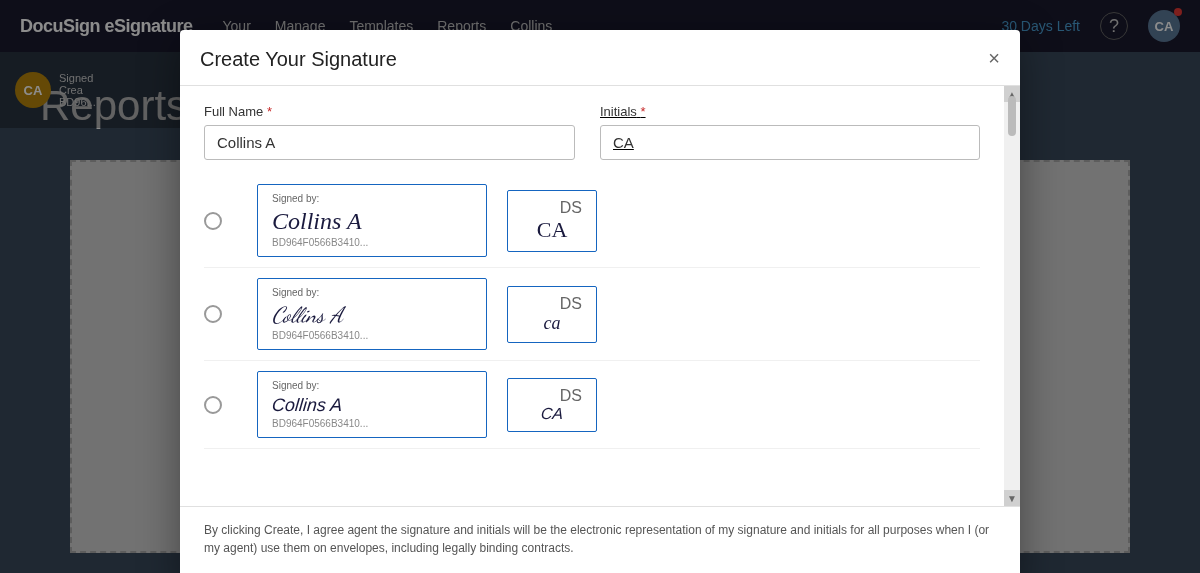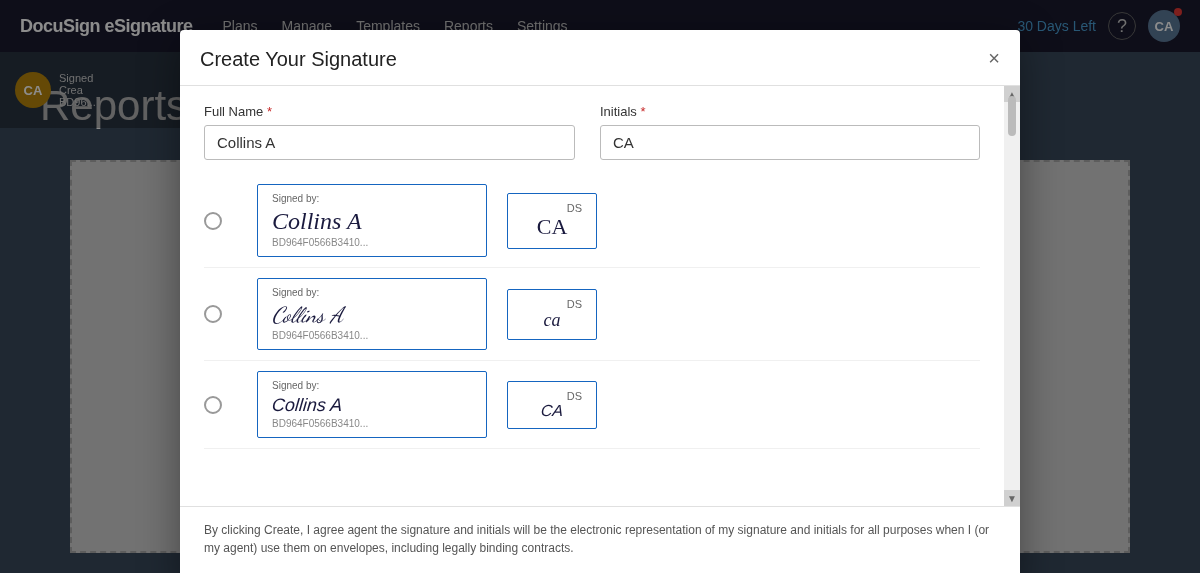--- a/index.html
+++ b/index.html
@@ -34,21 +34,21 @@
       flex: 1;
     }
     .nav-link {
       color: #ccc;
       font-size: 14px;
       cursor: pointer;
     }
     .nav-right {
       display: flex;
       align-items: center;
-      gap: 12px;
+      gap: 20px;
       margin-left: auto;
     }
     .days-left { color: #4a9fd4; font-size: 14px; }
     .view-plans-btn {
       background: #1565c0;
       color: white;
       border: none;
       padding: 7px 16px;
       border-radius: 20px;
       font-size: 14px;
@@ -218,21 +218,21 @@
       display: flex;
       gap: 25px;
       padding: 18px 0 14px;
     }
     .form-group {
       display: flex;
       flex-direction: column;
       gap: 6px;
     }
     .form-group.full { flex: 1; }
-    .form-group.initials { flex: 0 0 380px; }
+    .form-group.initials { flex: 0 0 380px; text-decoration: underline; }
     .field-label {
       font-size: 13px;
       color: #333;
       font-weight: 500;
     }
     .required { color: #c62828; }
     .text-input {
       border: 1px solid #bbb;
       border-radius: 3px;
       padding: 8px 12px;
@@ -313,21 +313,21 @@
       border: 1.5px solid #1565c0;
       border-radius: 2px;
       padding: 8px 14px;
       min-width: 90px;
       position: relative;
       display: flex;
       flex-direction: column;
       align-items: center;
     }
     .initials-ds {
-      font-size: 11px;
+      font-size: 16px;
       color: #666;
       align-self: flex-end;
       margin-left: 19px;
     }
     .initials-text {
       font-size: 20px;
       color: #1a1a3e;
     }
     .initials-text-1 { font-family: 'Brush Script MT', cursive; font-size: 22px; }
     .initials-text-2 { font-family: 'Segoe Script', cursive; font-size: 18px; font-style: italic; font-weight: 300; }
@@ -344,25 +344,25 @@
       line-height: 1.5;
       margin-bottom: 16px;
     }
   </style>
 </head>
 <body>
 
 <div class="topnav">
   <div class="logo">DocuSign eSignature</div>
   <div class="nav-links">
-    <span class="nav-link">Plans</span>
+    <span class="nav-link">Your</span>
     <span class="nav-link">Manage</span>
     <span class="nav-link">Templates</span>
     <span class="nav-link">Reports</span>
-    <span class="nav-link">Settings</span>
+    <span class="nav-link">Collins</span>
   </div>
   <div class="nav-right">
     <span class="days-left">30 Days Left</span>
     <div class="help-icon">?</div>
     <div class="avatar">
       <span>CA</span>
       <div class="avatar-dot"></div>
     </div>
   </div>
 </div>

